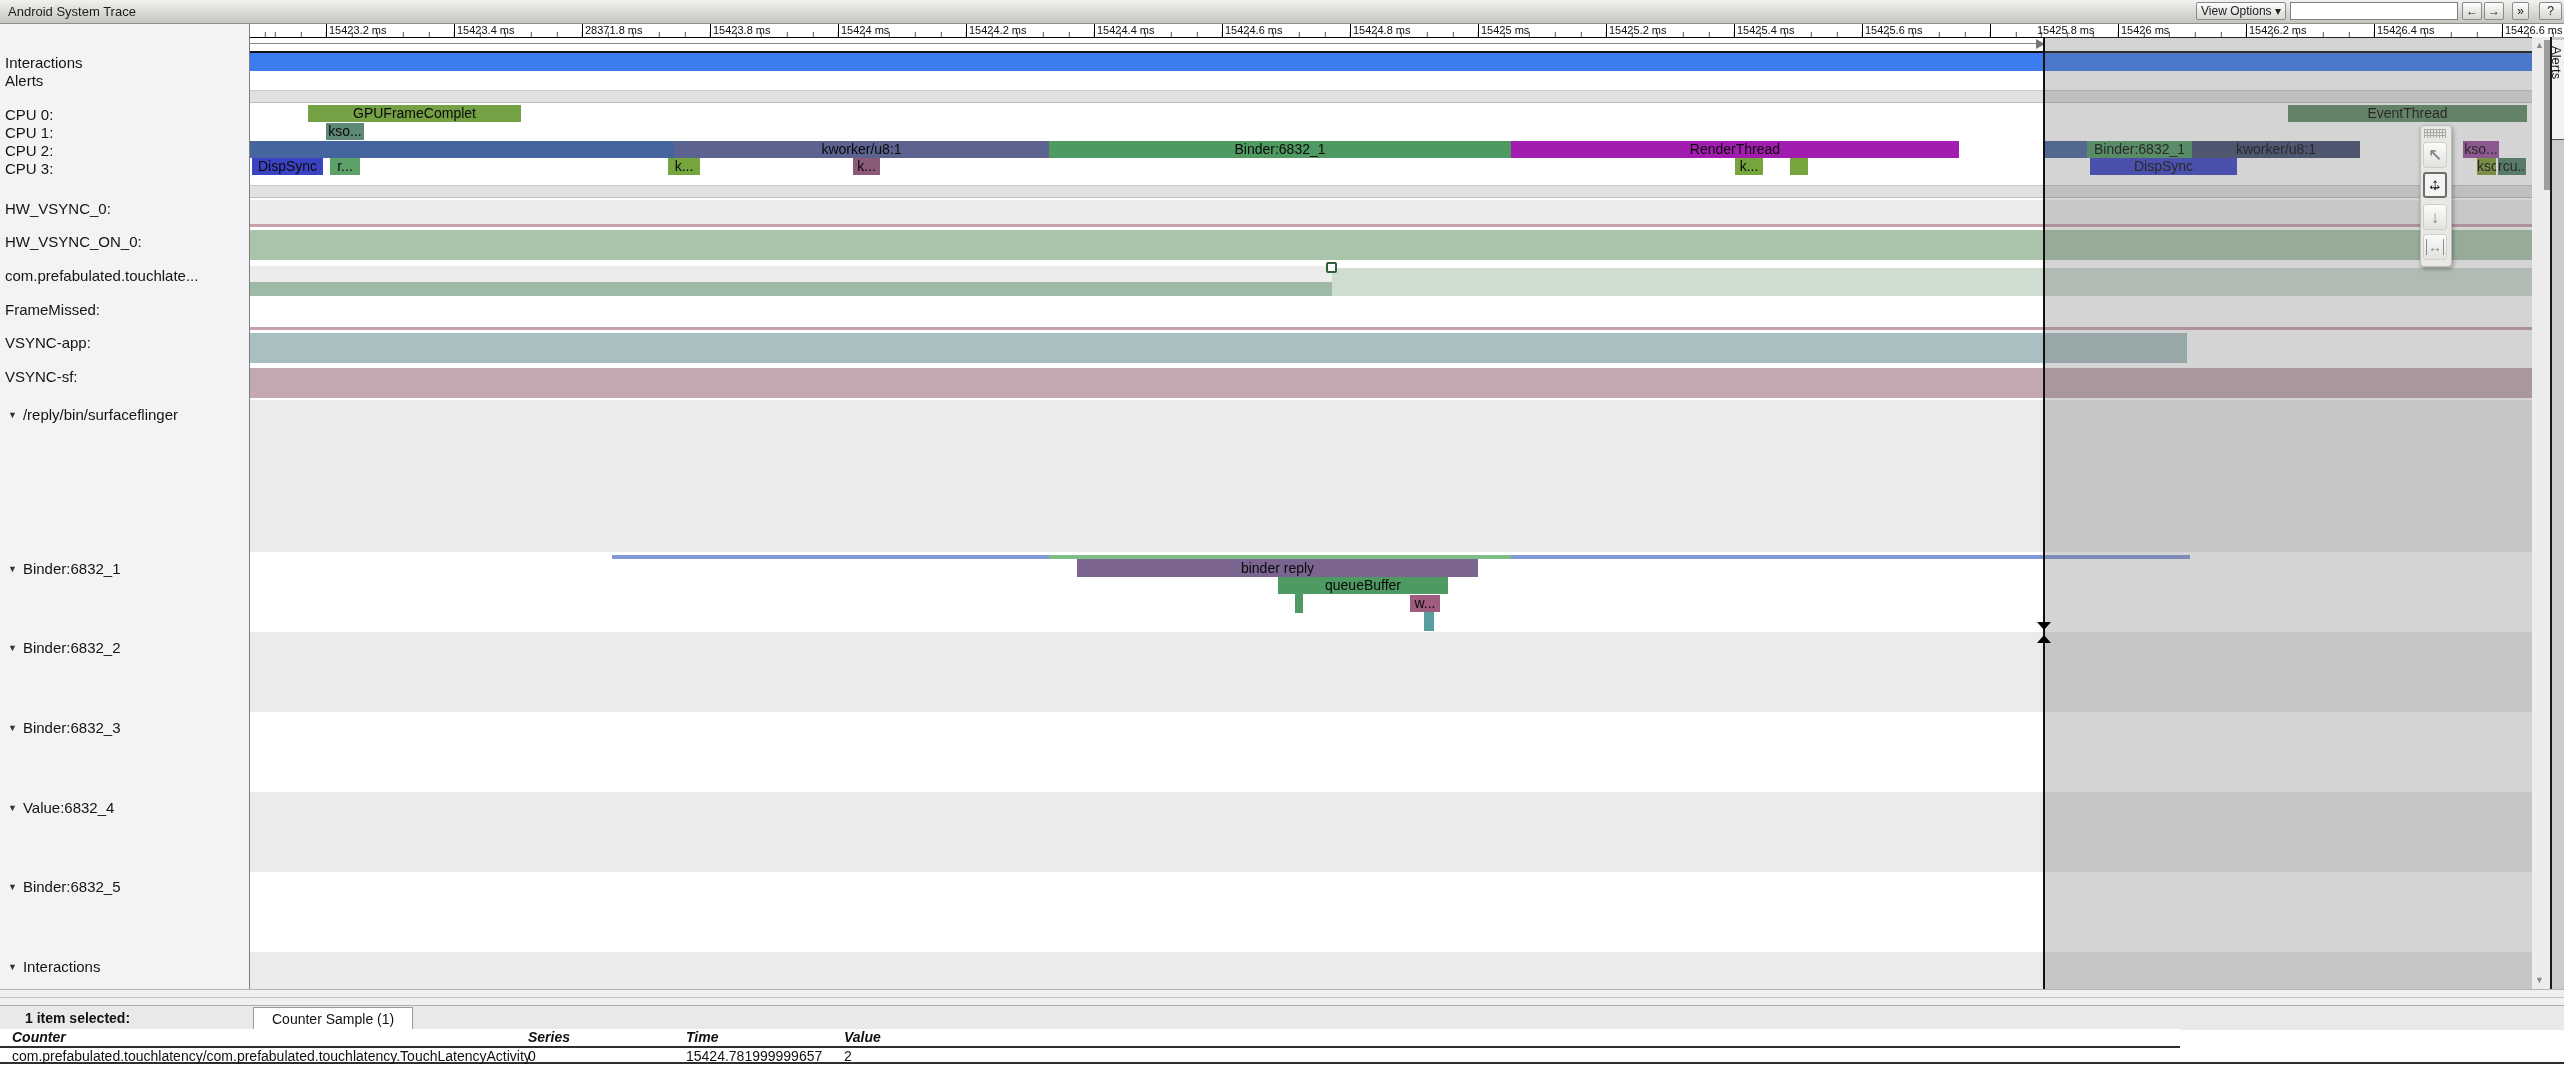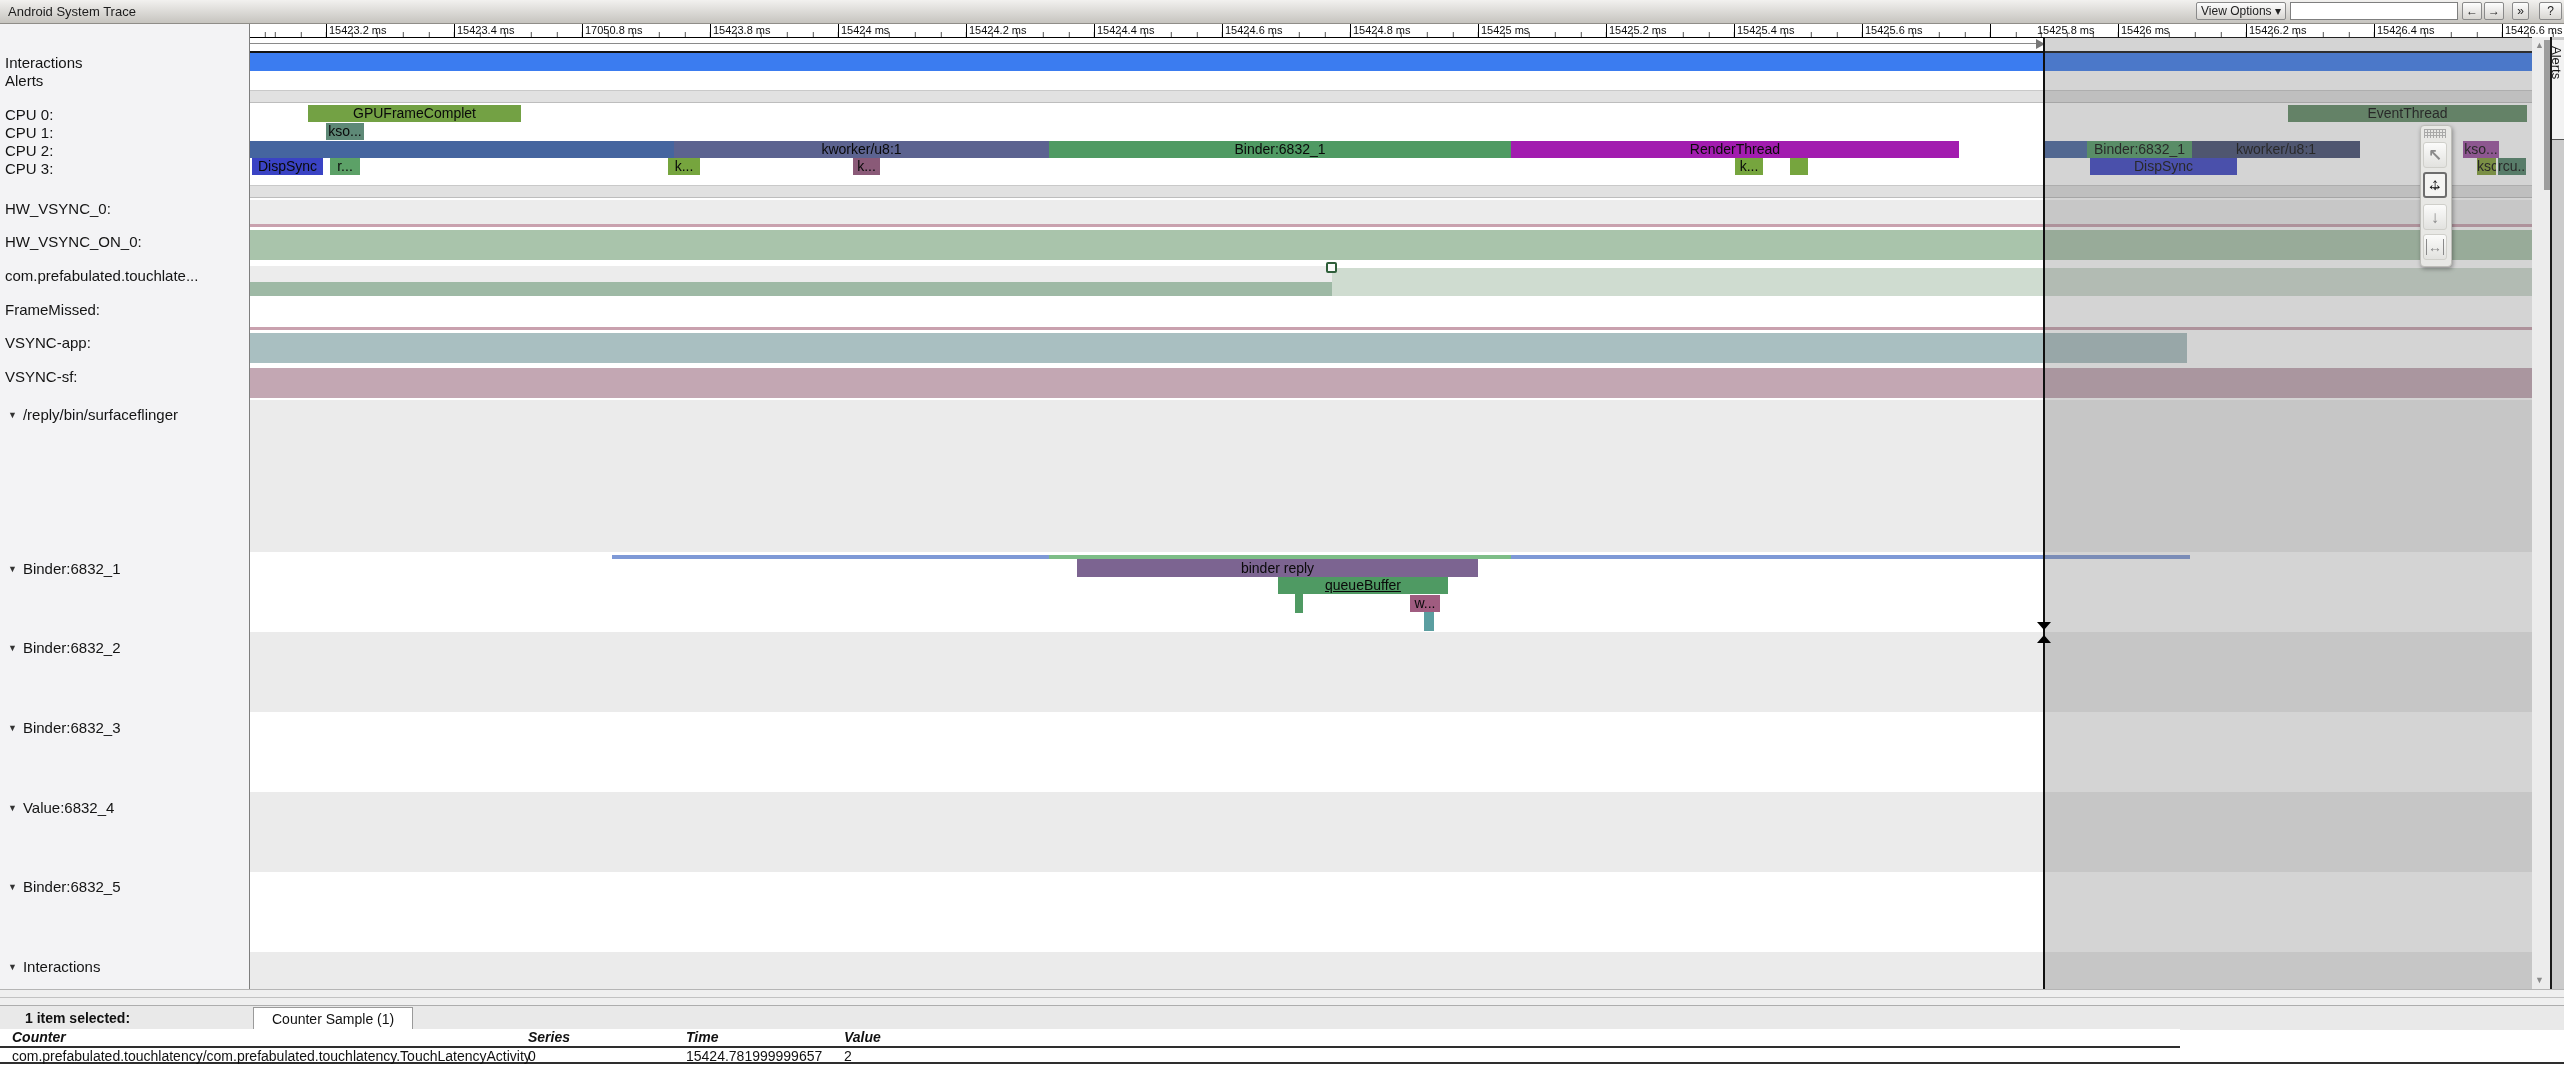--- a/index.html
+++ b/index.html
@@ -112,21 +112,21 @@
     <div id="btn-help" class="abs tbtn">?</div>
   </div>
 
   <div id="ruler" class="abs">
     <div id="minorticks" class="abs"></div>
   <div class="majortick" style="left: 76px;"></div>
       <div class="ticklabel" style="left: 79px;">15423.2 ms</div>
       <div class="majortick" style="left: 204px;"></div>
       <div class="ticklabel" style="left: 207px;">15423.4 ms</div>
       <div class="majortick" style="left: 332px;"></div>
-      <div class="ticklabel" style="left: 335px;">17050.8 ms</div>
+      <div class="ticklabel" style="left: 335px;">28371.8 ms</div>
       <div class="majortick" style="left: 460px;"></div>
       <div class="ticklabel" style="left: 463px;">15423.8 ms</div>
       <div class="majortick" style="left: 588px;"></div>
       <div class="ticklabel" style="left: 591px;">15424 ms</div>
       <div class="majortick" style="left: 716px;"></div>
       <div class="ticklabel" style="left: 719px;">15424.2 ms</div>
       <div class="majortick" style="left: 844px;"></div>
       <div class="ticklabel" style="left: 847px;">15424.4 ms</div>
       <div class="majortick" style="left: 972px;"></div>
       <div class="ticklabel" style="left: 975px;">15424.6 ms</div>
@@ -260,17 +260,17 @@
     <div class="slice" style="left: 853px; top: 158px; width: 27px; height: 17px; background: rgb(138, 90, 120); line-height: 17px;">k...</div>
     <div class="slice" style="left: 1735px; top: 158px; width: 28px; height: 17px; background: rgb(118, 165, 62); line-height: 17px;">k...</div>
     <div class="slice" style="left: 1790px; top: 158px; width: 18px; height: 17px; background: rgb(118, 165, 62); line-height: 17px;"></div>
     <div class="slice" style="left: 2090px; top: 158px; width: 147px; height: 17px; background: rgb(58, 67, 196); line-height: 17px;">DispSync</div>
     <div class="slice" style="left: 2477px; top: 158px; width: 19px; height: 17px; background: rgb(127, 156, 51); line-height: 17px;">ksc</div>
     <div class="slice" style="left: 2498px; top: 158px; width: 28px; height: 17px; background: rgb(78, 130, 102); line-height: 17px;">rcu...</div>
     <div class="slice" style="left: 612px; top: 555px; width: 437px; height: 4px; background: rgb(126, 153, 214); line-height: 4px;"></div>
     <div class="slice" style="left: 1049px; top: 555px; width: 462px; height: 4px; background: rgb(125, 189, 135); line-height: 4px;"></div>
     <div class="slice" style="left: 1511px; top: 555px; width: 679px; height: 4px; background: rgb(126, 153, 214); line-height: 4px;"></div>
     <div class="slice" style="left: 1077px; top: 559px; width: 401px; height: 18px; background: rgb(124, 100, 145); line-height: 18px;">binder reply</div>
-    <div class="slice" style="left: 1278px; top: 577px; width: 170px; height: 17px; background: rgb(79, 154, 99); line-height: 17px; text-decoration: underline;">queueBuffer</div>
+    <div class="slice" style="left: 1278px; top: 577px; width: 170px; height: 17px; background: rgb(79, 154, 99); line-height: 17px;">queueBuffer</div>
     <div class="slice" style="left: 1295px; top: 594px; width: 8px; height: 19px; background: rgb(79, 154, 99); line-height: 19px;"></div>
     <div class="slice" style="left: 1410px; top: 595px; width: 30px; height: 17px; background: rgb(160, 92, 128); line-height: 17px;">w...</div>
     <div class="slice" style="left: 1424px; top: 612px; width: 10px; height: 19px; background: rgb(91, 158, 160); line-height: 19px;"></div>
   </div>
 
 </body></html>

